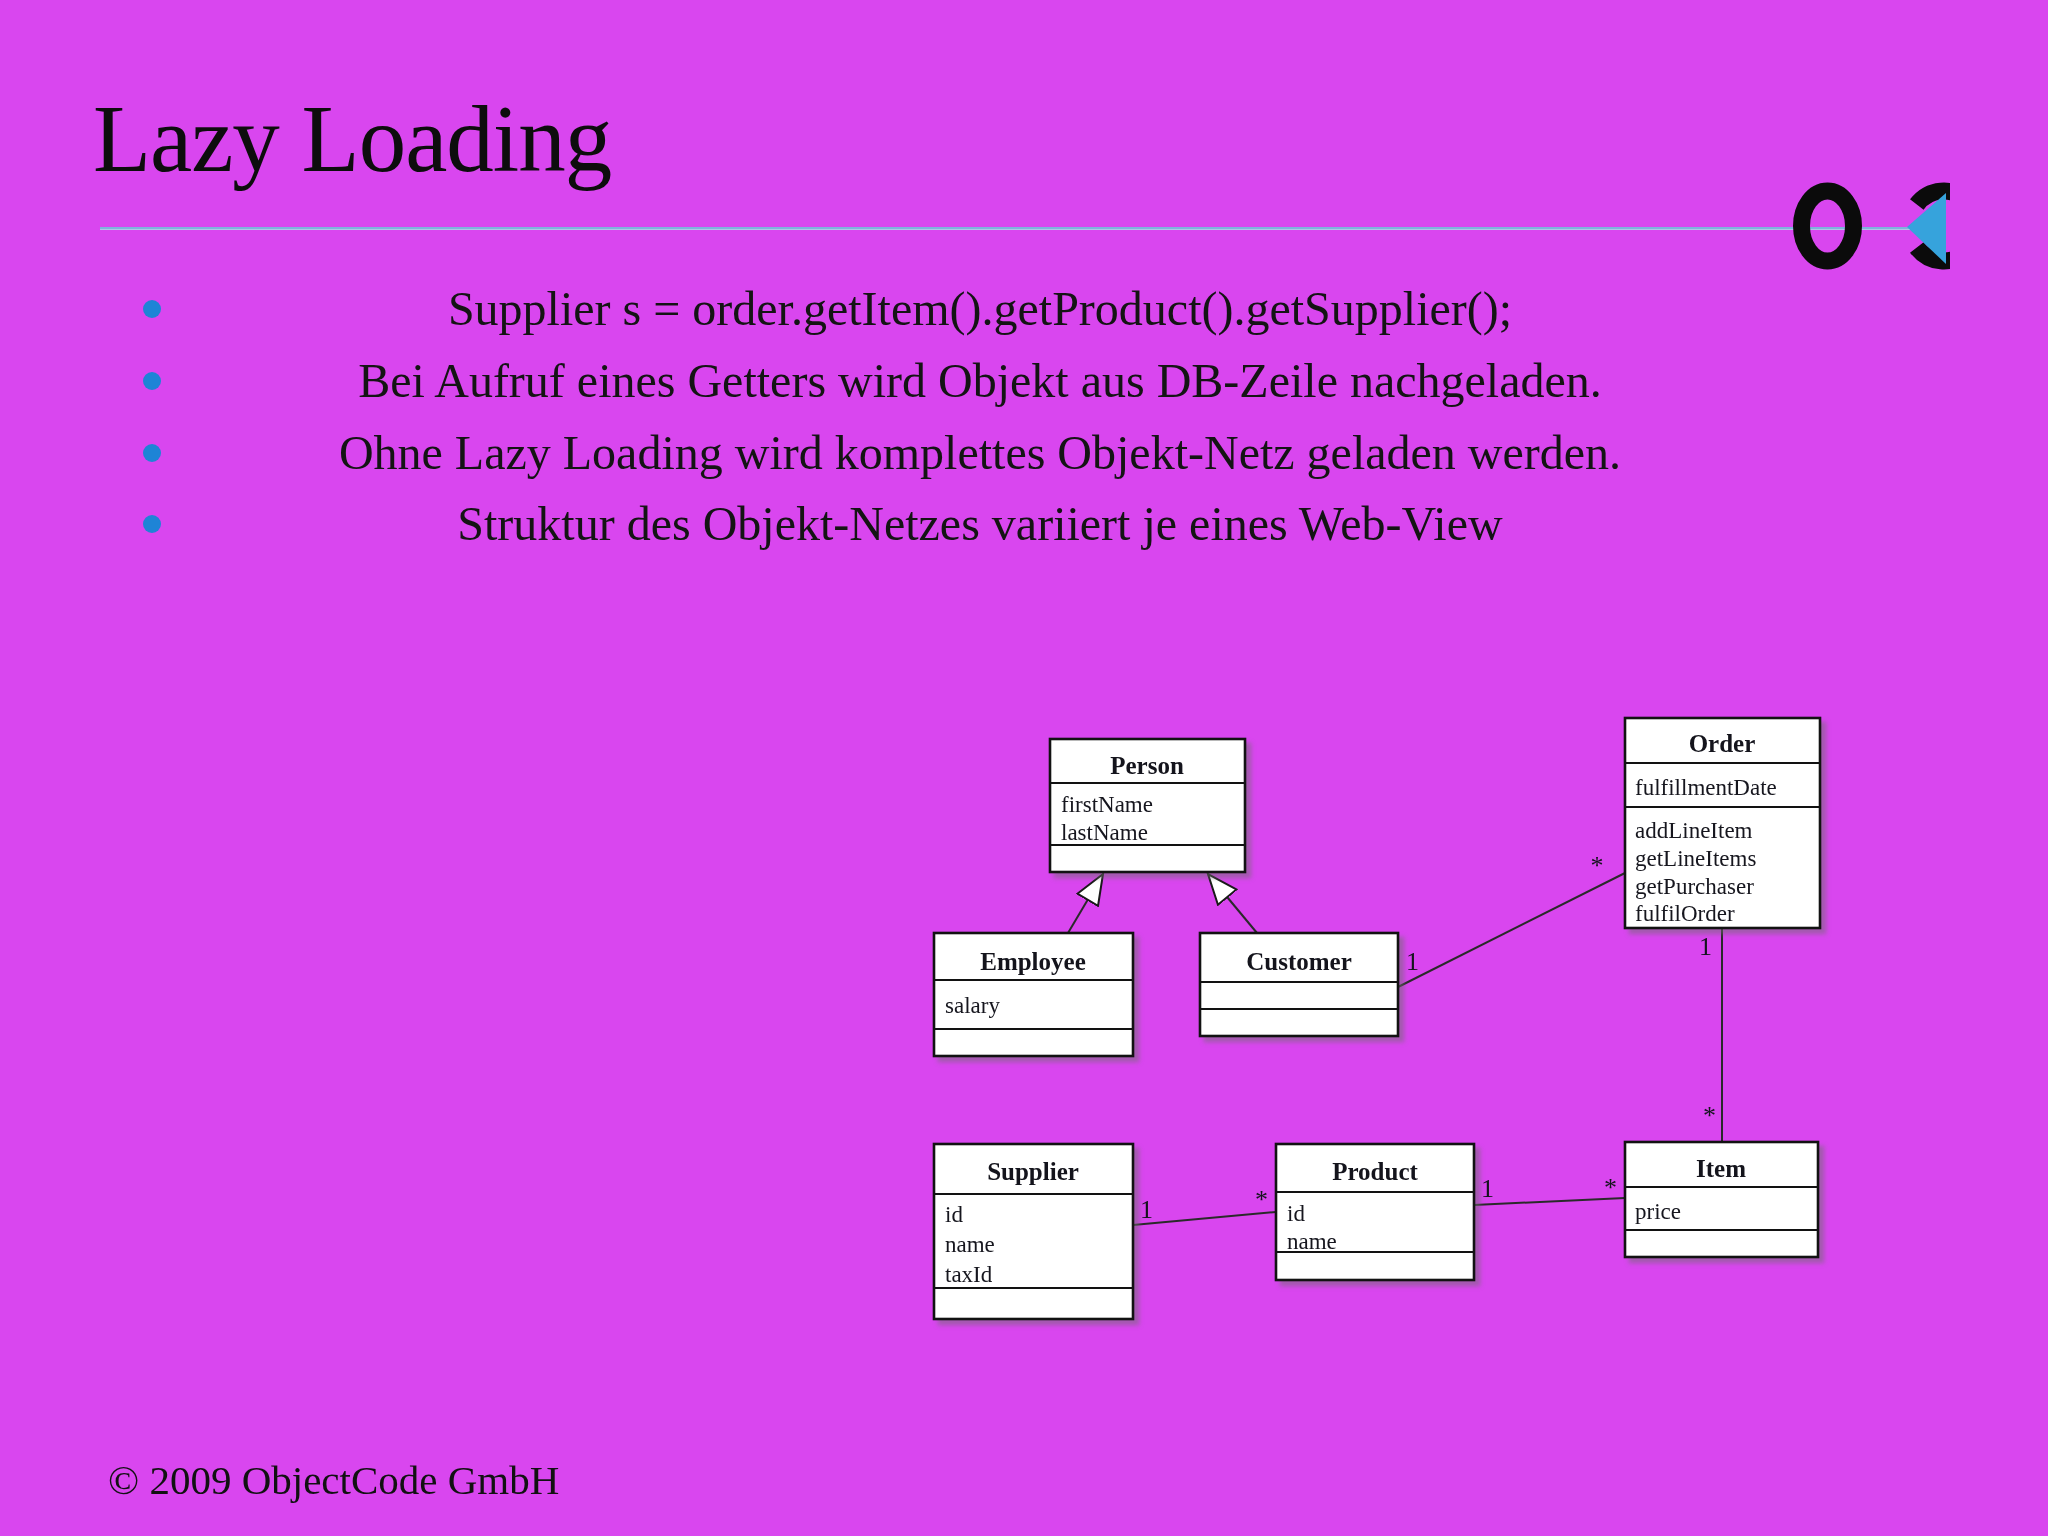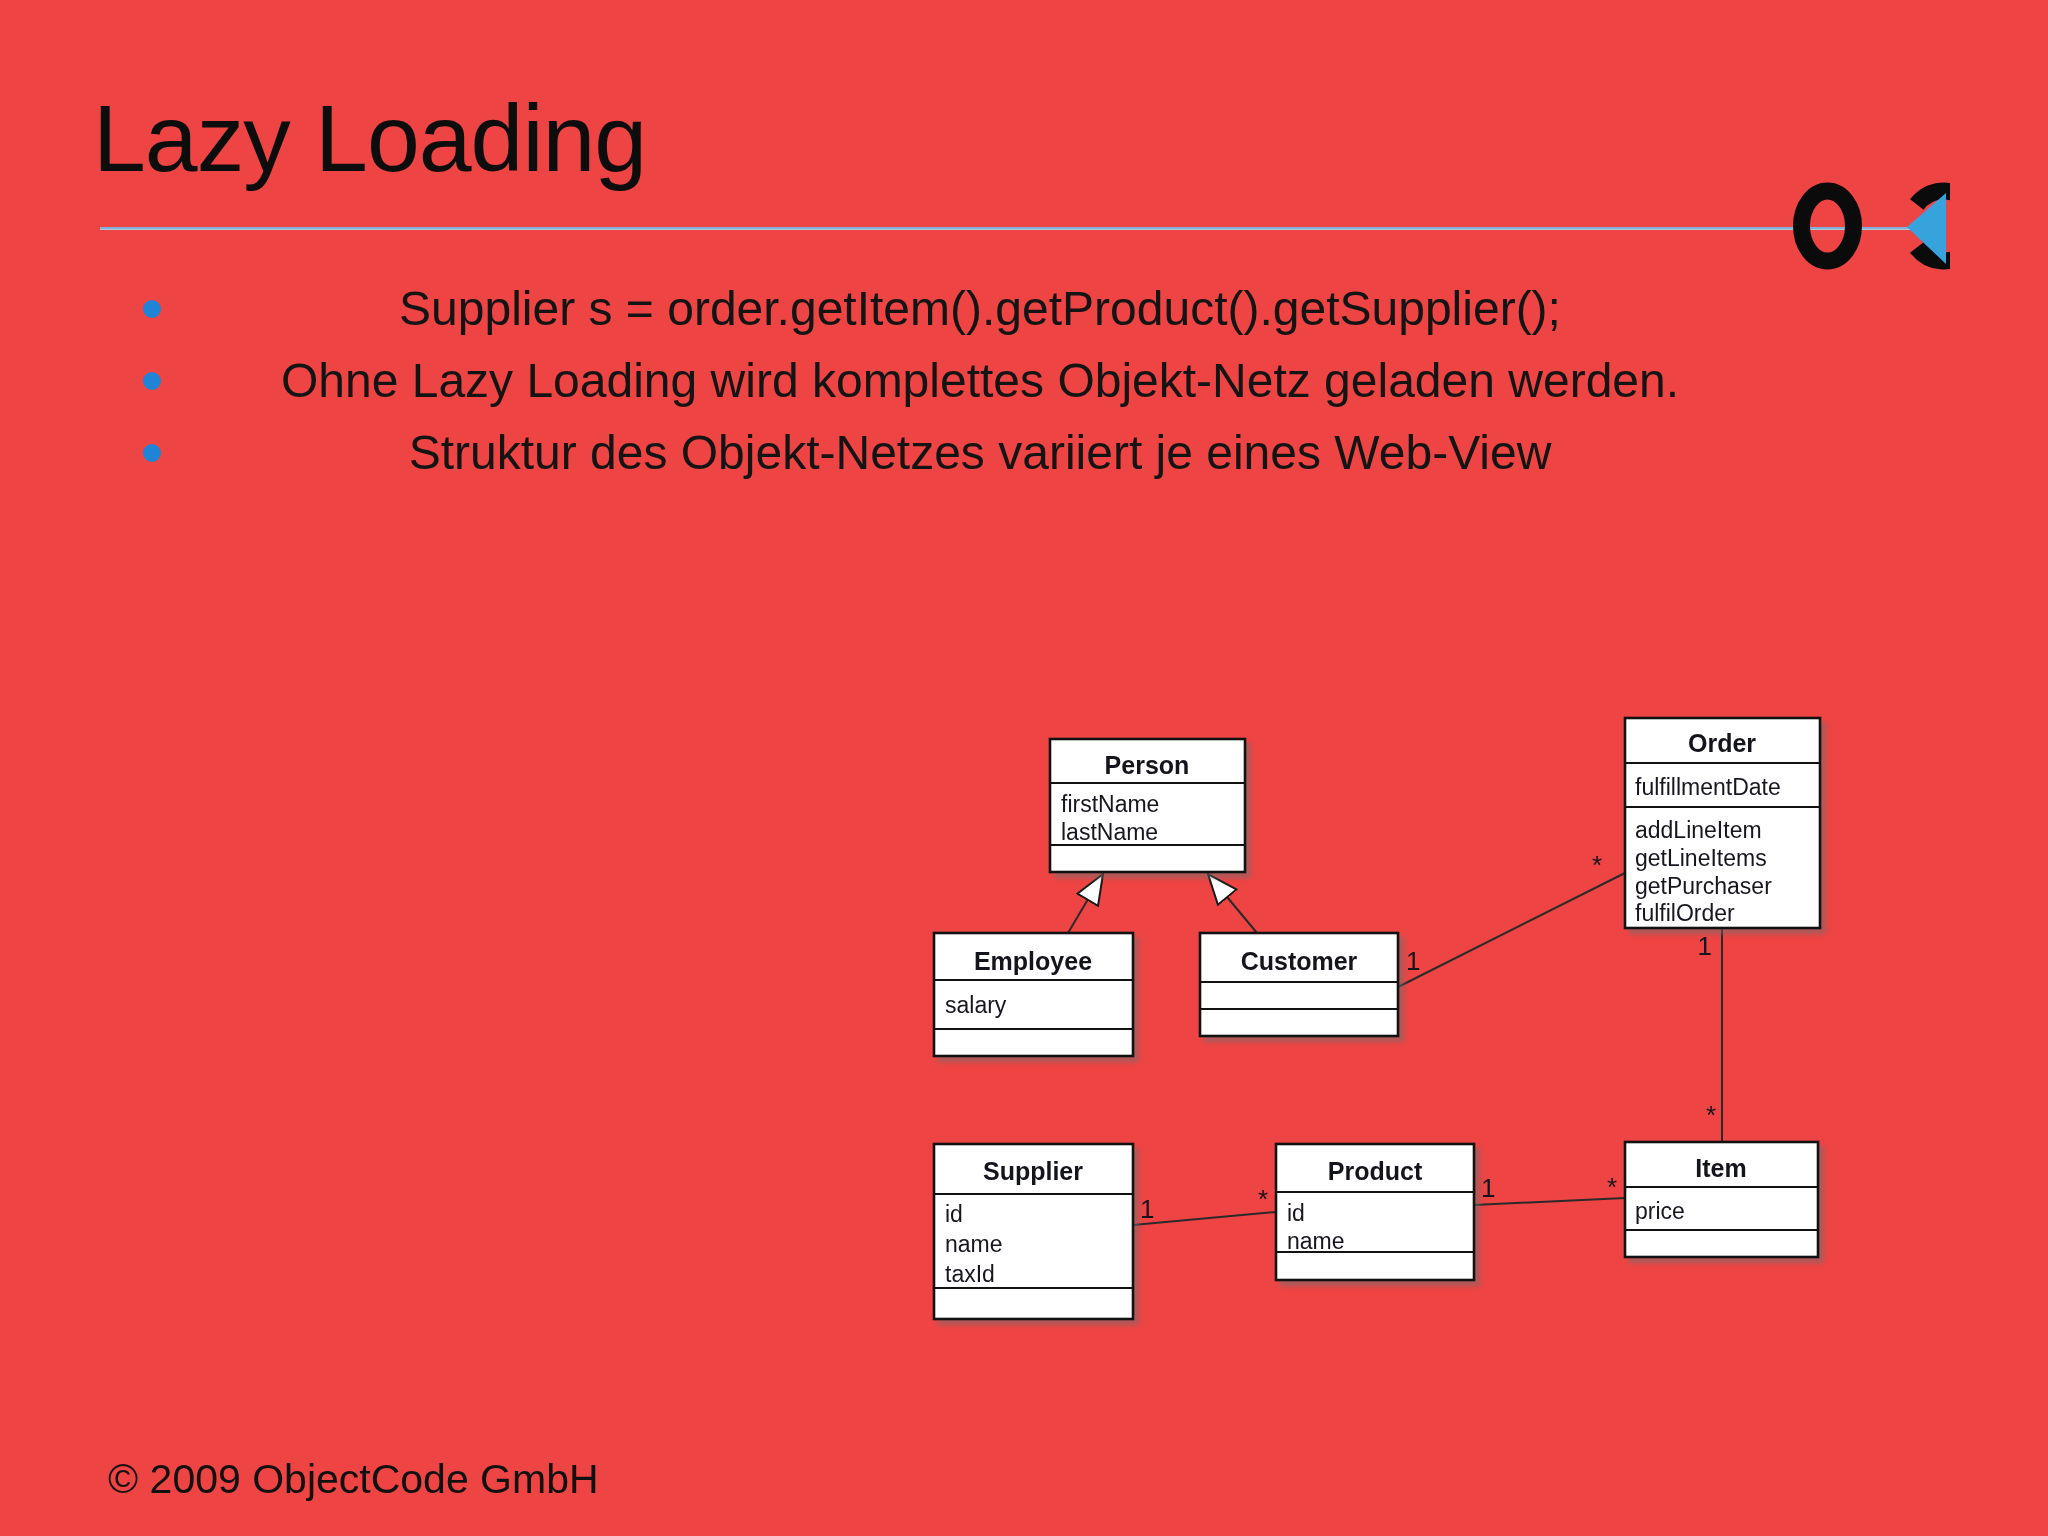--- a/index.html
+++ b/index.html
@@ -1,21 +1,21 @@
 <!DOCTYPE html>
 <html><head>
 <meta charset="utf-8">
 <style>
   html,body{margin:0;padding:0;background:#ffffff;}
   #slide{
     position:relative;
     width:2048px;height:1536px;
-    background:#ef4444;
+    background:#d946ef;
     overflow:hidden;
-    font-family:Liberation Sans, sans-serif;
+    font-family:Liberation Serif, serif;
     color:#1a1a1a;
   }
   
   .slide-title{
     position:absolute;left:93px;top:84px;
     font-size:95px;font-weight:400;letter-spacing:-1px;
     color:#0d0d0d;white-space:nowrap;
   }
   .title-rule{
     position:absolute;left:100px;top:227px;
@@ -76,20 +76,24 @@
 
     <path d="M 126.8 67.5 A 34 35 0 1 0 126.8 24.5" fill="none" stroke="#0b0b0b" stroke-width="17"></path>
 
     <polygon points="117,47 156,13 156,84" fill="#36a3dc"></polygon>
   </svg>
 
   <ul class="bullets">
     <li>
       <span class="bullet-dot"></span>
       <span>Supplier s = order.getItem().getProduct().getSupplier();</span>
+    </li>
+    <li>
+      <span class="bullet-dot"></span>
+      <span>Bei Aufruf eines Getters wird Objekt aus DB-Zeile nachgeladen.</span>
     </li>
     <li>
       <span class="bullet-dot"></span>
       <span>Ohne Lazy Loading wird komplettes Objekt-Netz geladen werden.</span>
     </li>
     <li>
       <span class="bullet-dot"></span>
       <span>Struktur des Objekt-Netzes variiert je eines Web-View</span>
     </li>
   </ul>

